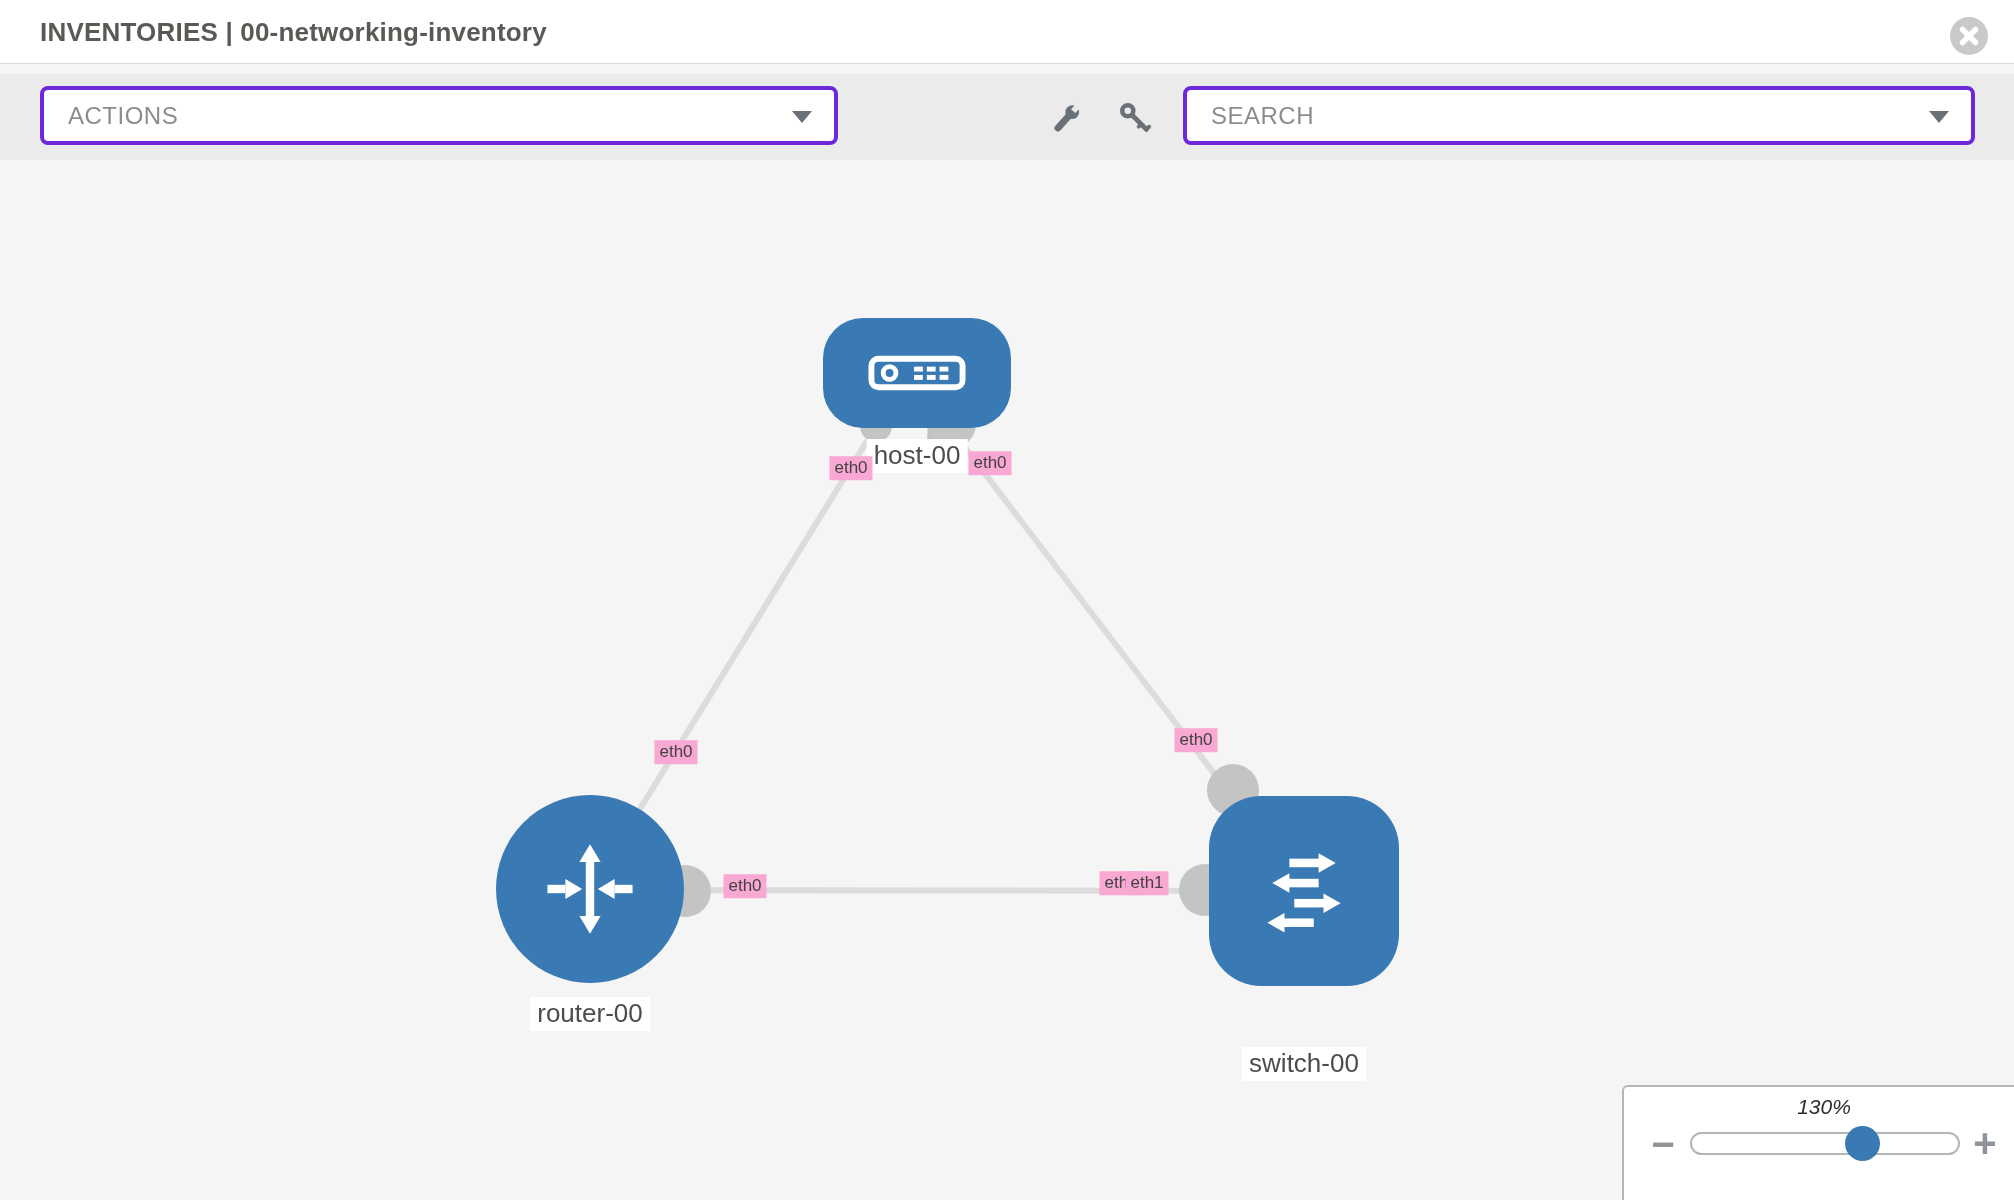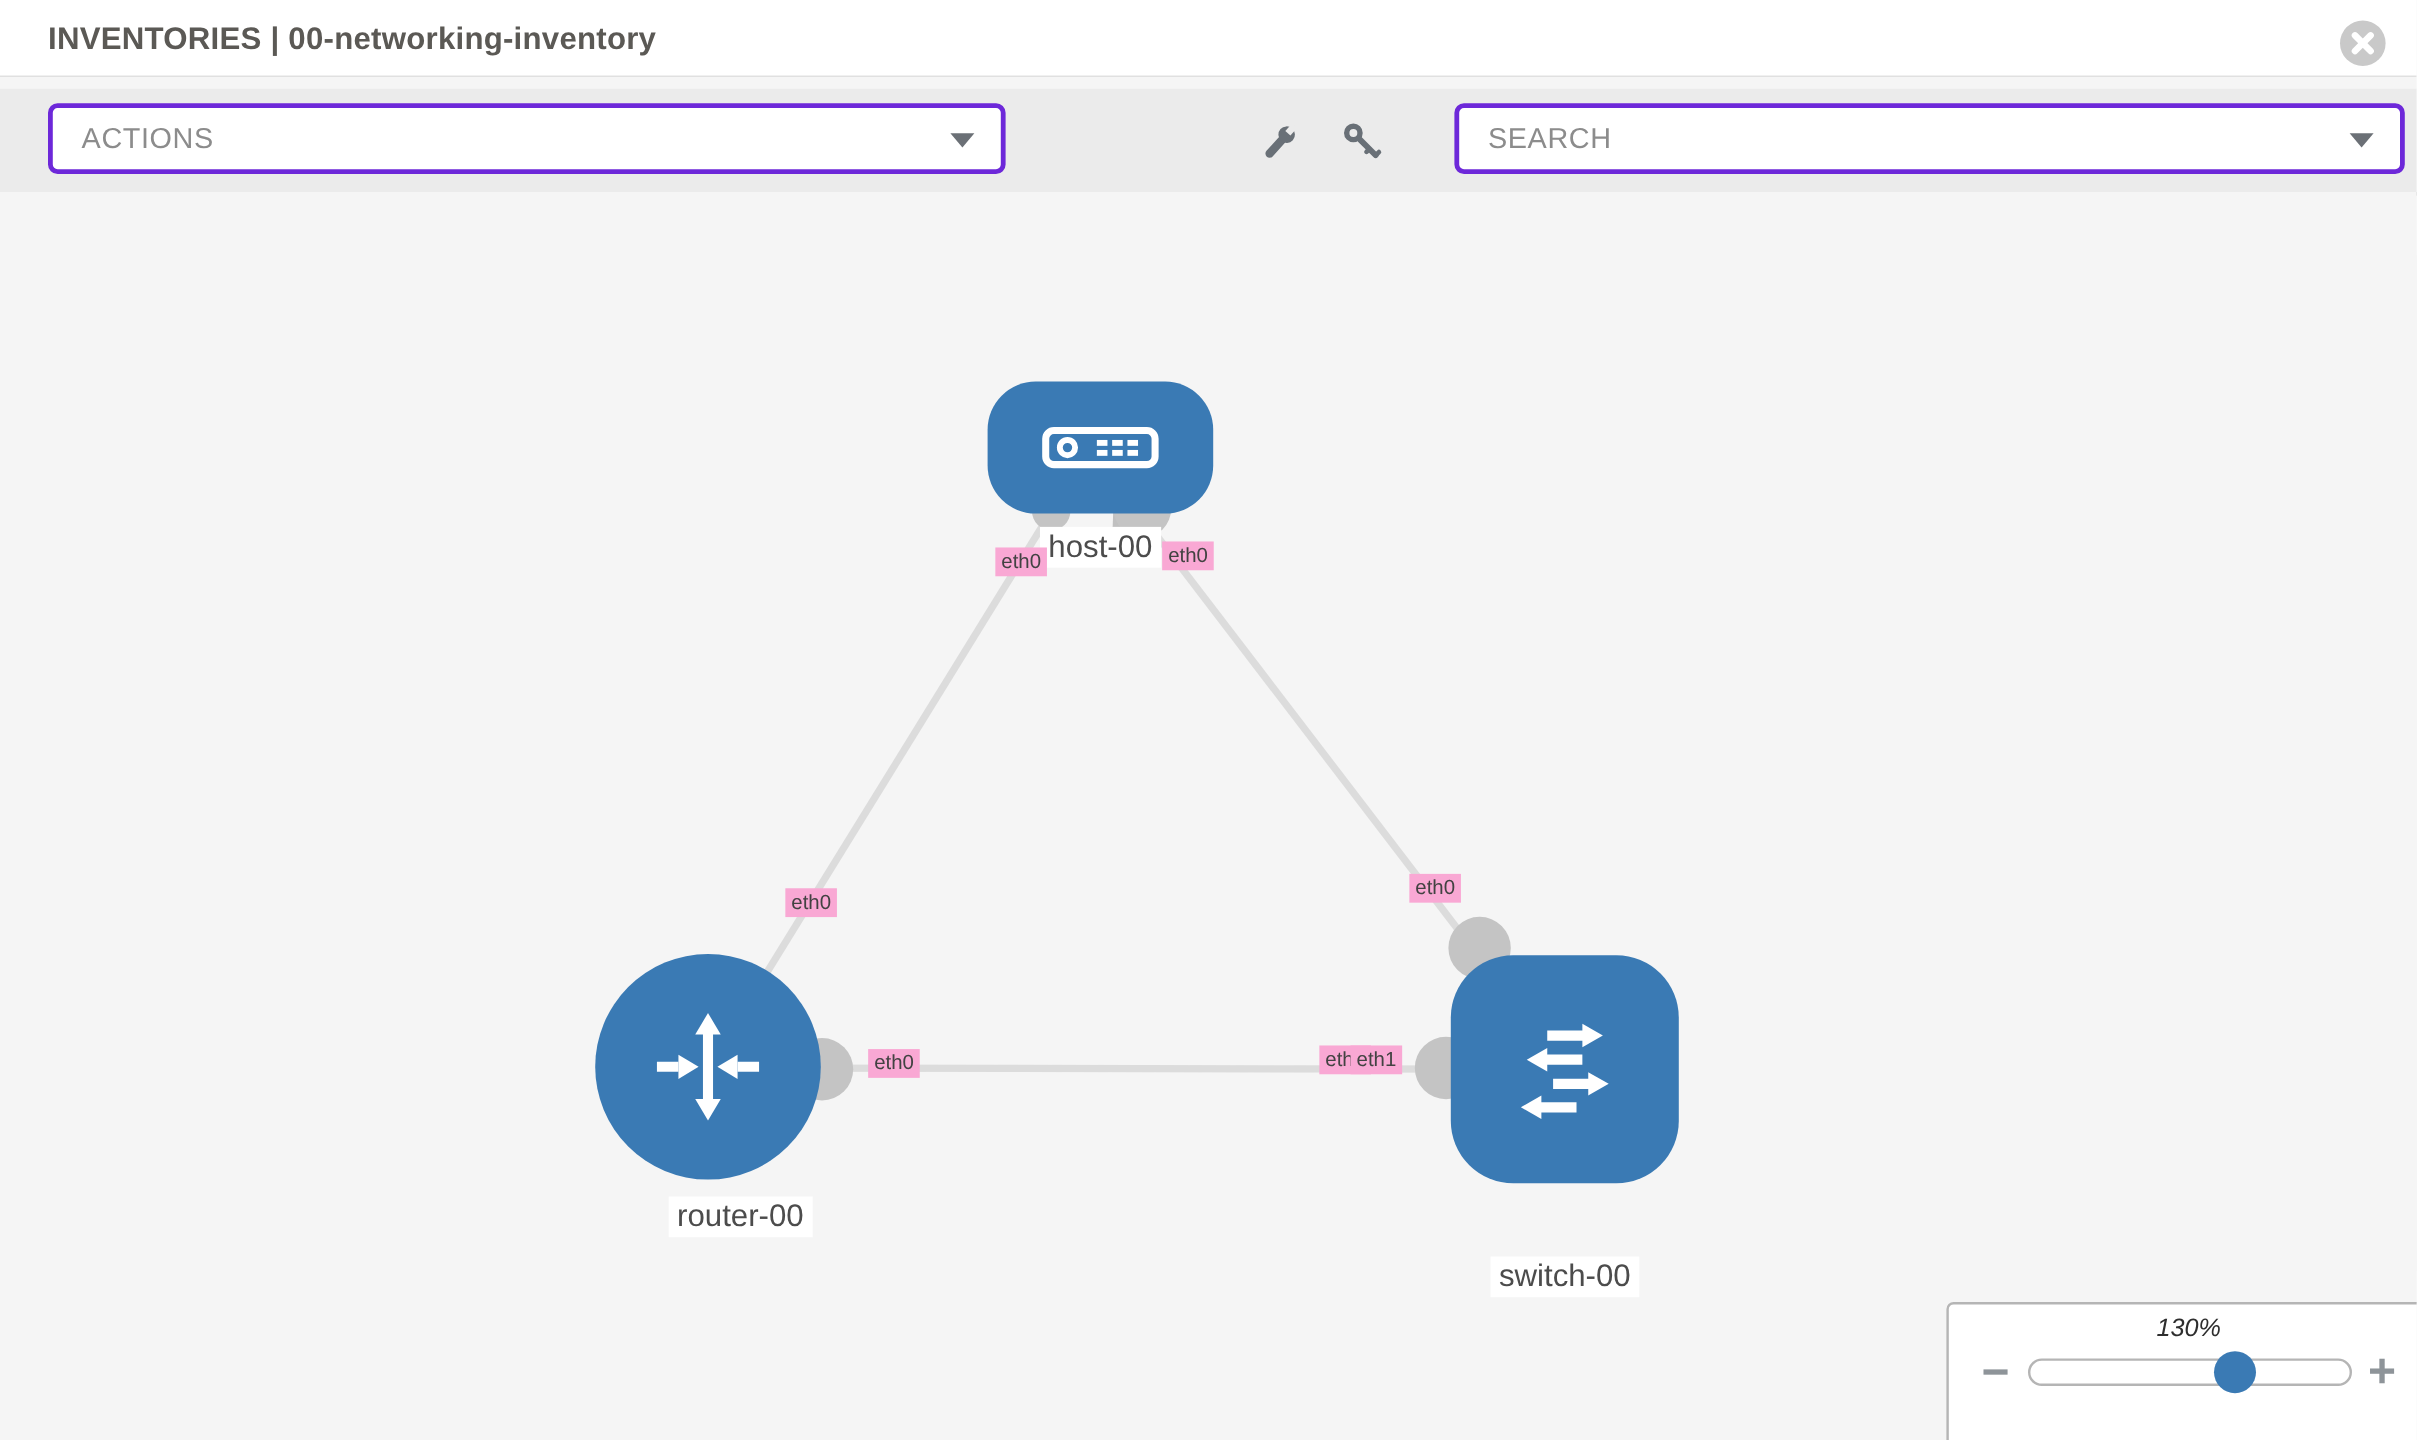--- a/index.html
+++ b/index.html
@@ -20,40 +20,40 @@
   .title{position:absolute;left:40px;top:50%;transform:translateY(-50%);font-size:26px;font-weight:bold;color:#5b5955;letter-spacing:.2px;white-space:nowrap;}
   .close-btn{position:absolute;right:25px;top:16px;width:40px;height:40px;background:none;border:0;padding:0;cursor:pointer;}
   
   .toolbar{position:absolute;left:0;top:74px;width:2014px;height:86px;background:var(--toolbar-bg);border-bottom:3px solid #c2c2c2;box-sizing:content-box;}
   .dropdown{
     position:absolute;top:12px;height:59px;background:#fff;border:4px solid #6d28d9;border-radius:8px;
     box-sizing:border-box;display:flex;align-items:center;padding:0 24px;cursor:pointer;
     color:#8c8c8c;font-size:24px;letter-spacing:.5px;
   }
   .actions-dd{left:40px;width:798px;}
-  .search-dd{left:1212px;width:792px;}
+  .search-dd{left:1183px;width:792px;}
   .caret{position:absolute;right:22px;top:50%;margin-top:-5px;width:0;height:0;
     border-left:10px solid transparent;border-right:10px solid transparent;border-top:12px solid #6b7076;}
   .tool-btn{position:absolute;top:22px;width:44px;height:44px;background:none;border:0;padding:0;cursor:pointer;display:flex;align-items:center;justify-content:center;}
   .tool-btn.wrench{left:1045px;}
   .tool-btn.key{left:1113px;}
   
   .canvas{position:absolute;left:0;top:160px;width:2014px;height:1040px;background:#f5f5f5;}
   .links{position:absolute;left:0;top:0;z-index:1;}
   .node{position:absolute;z-index:2;background:var(--node-blue);display:flex;align-items:center;justify-content:center;cursor:pointer;}
   .node.host{left:823px;top:158px;width:188px;height:110px;border-radius:40px;}
   .node.router{left:496px;top:635px;width:188px;height:188px;border-radius:50%;}
   .node.switch{left:1209px;top:636px;width:190px;height:190px;border-radius:52px;}
   .nlabel{position:absolute;z-index:3;transform:translate(-50%,-50%);background:#fff;color:#4c4c4c;
     font-size:26px;padding:2px 7px;white-space:nowrap;line-height:1.15;}
   .ilabel{position:absolute;z-index:3;transform:translate(-50%,-50%);background:#f9a8d4;color:#424242;
     font-size:17px;padding:2px 5px;white-space:nowrap;line-height:1.15;}
   .ilabel.front{z-index:4;}
   .lbl-host{left:917px;top:296px;}
-  .lbl-router{left:590px;top:854px;margin-left:27px;}
+  .lbl-router{left:590px;top:854px;}
   .lbl-switch{left:1304px;top:876px;margin-top:28px;}
   .lbl-eth-a{left:851px;top:308px;}
   .lbl-eth-b{left:990px;top:303px;}
   .lbl-eth-c{left:676px;top:592px;}
   .lbl-eth-d{left:1196px;top:580px;}
   .lbl-eth-e{left:745px;top:726px;}
   .lbl-eth-f{left:1121px;top:723px;}
   .lbl-eth-g{left:1147px;top:723px;}
   
   .zoom-panel{position:absolute;left:1622px;top:1085px;width:420px;height:140px;background:#fff;

